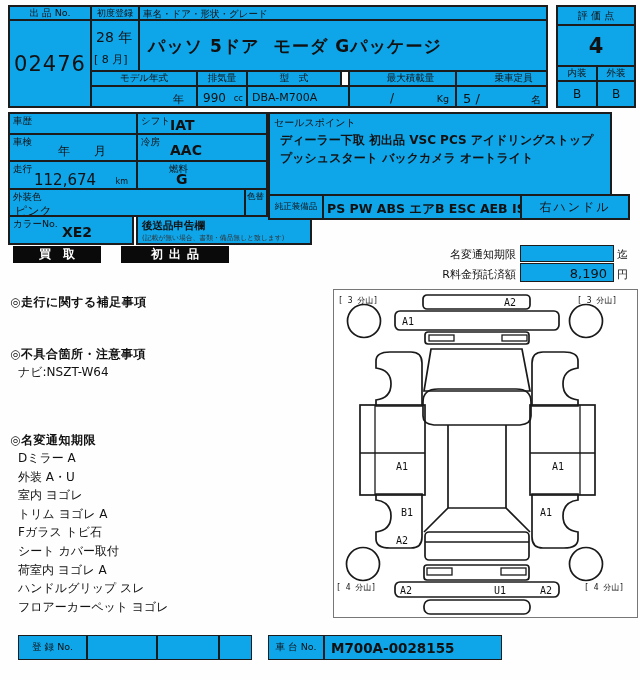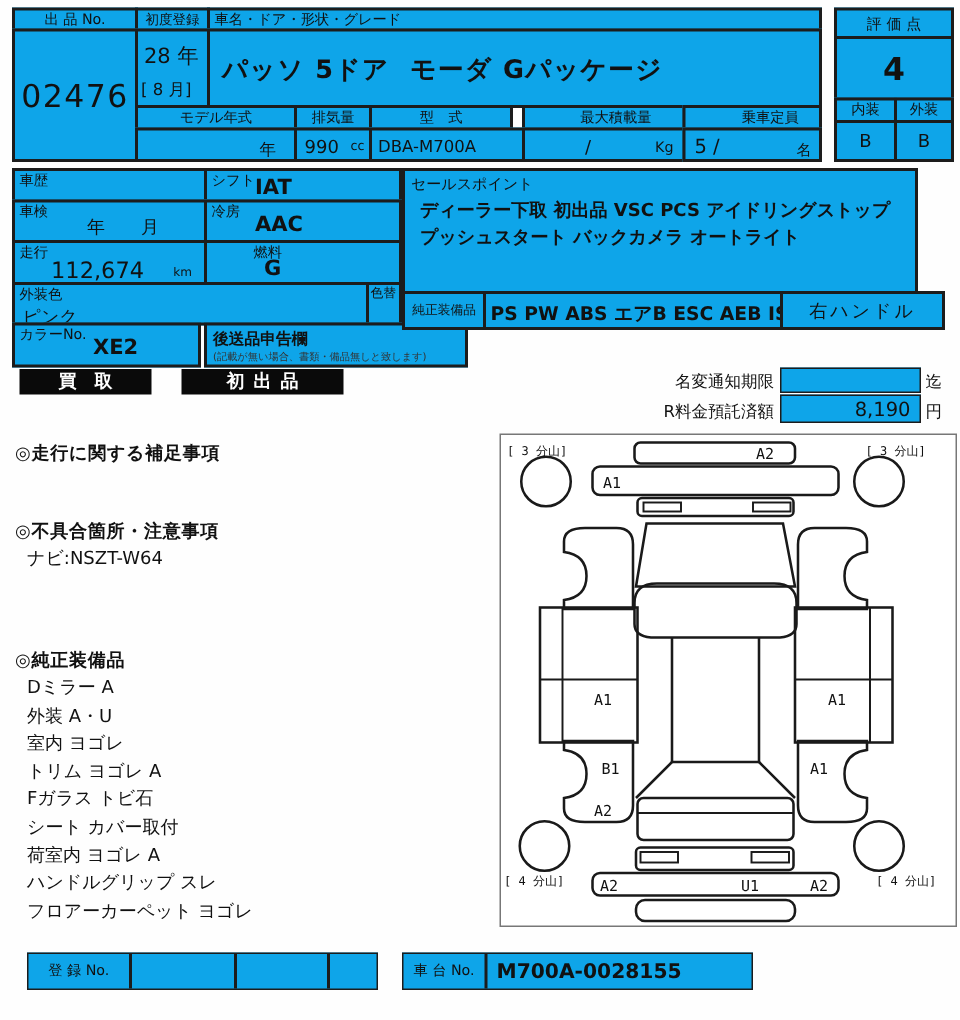--- a/index.html
+++ b/index.html
@@ -136,21 +136,21 @@
   <div class="box thin" style="left:520px;top:263px;width:94px;height:19px;">
     <div class="abs" style="right:6px;top:2px;font-size:13px;">8,190</div>
   </div>
   <div class="abs" style="left:617px;top:267px;font-size:11px;">円</div>
 
   <div class="abs note-h" style="left:10px;top:294px;">◎走行に関する補足事項</div>
 
   <div class="abs note-h" style="left:10px;top:346px;">◎不具合箇所・注意事項</div>
   <div class="abs" style="left:18px;top:364px;font-size:12px;">ナビ:NSZT-W64</div>
 
-  <div class="abs note-h" style="left:10px;top:432px;">◎純正装備品</div>
+  <div class="abs note-h" style="left:10px;top:432px;">◎名変通知期限</div>
   <div class="abs" style="left:18px;top:449px;">
     <div class="insp-item">Dミラー A</div>
     <div class="insp-item">外装 A・U</div>
     <div class="insp-item">室内 ヨゴレ</div>
     <div class="insp-item">トリム ヨゴレ A</div>
     <div class="insp-item">Fガラス トビ石</div>
     <div class="insp-item">シート カバー取付</div>
     <div class="insp-item">荷室内 ヨゴレ A</div>
     <div class="insp-item">ハンドルグリップ スレ</div>
     <div class="insp-item">フロアーカーペット ヨゴレ</div>

